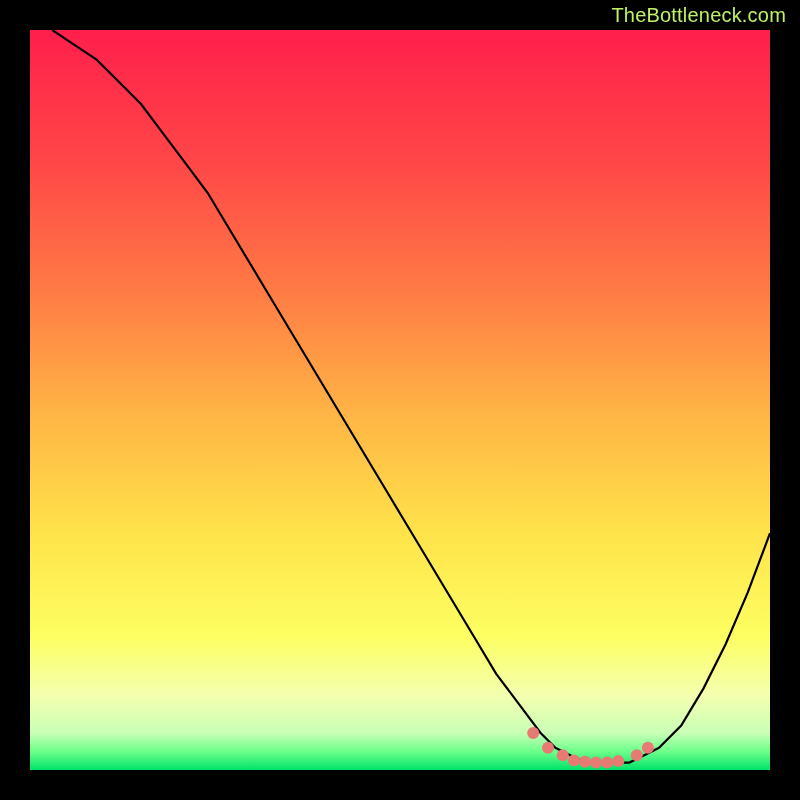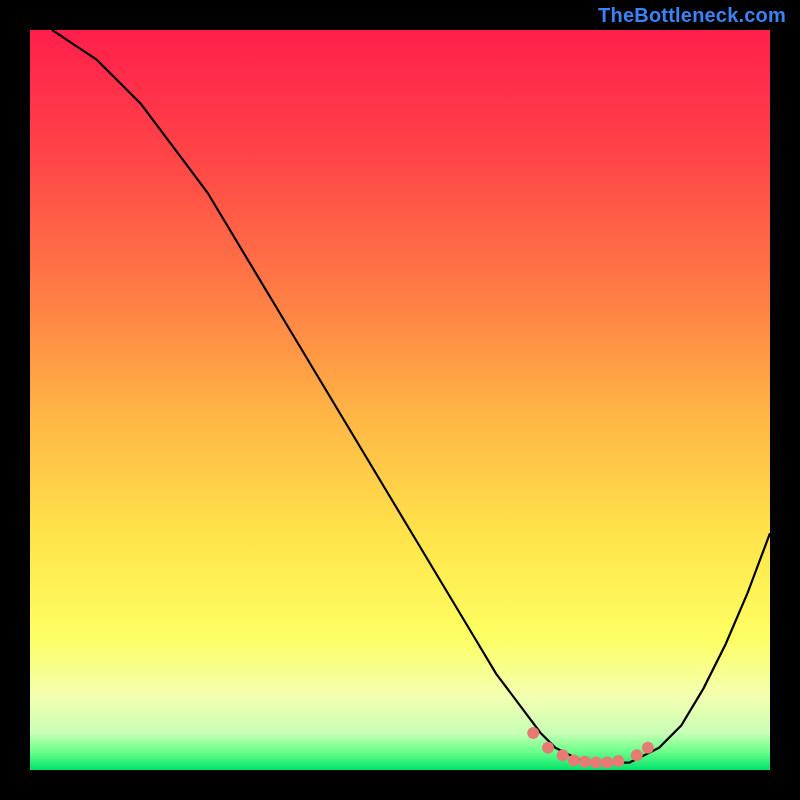--- a/index.html
+++ b/index.html
@@ -14,23 +14,23 @@
   .frame {
     position: relative;
     width: 800px;
     height: 800px;
     background: #000;
   }
   .watermark {
     position: absolute;
     top: 4px;
     right: 14px;
-    color: #3b82f6;
+    color: #bef264;
     font-size: 20px;
-    font-weight: 700;
+    font-weight: 400;
     letter-spacing: 0.2px;
     z-index: 5;
   }
   .plot-outer {
     position: absolute;
     left: 30px;
     top: 30px;
     width: 740px;
     height: 740px;
     background: #000;

